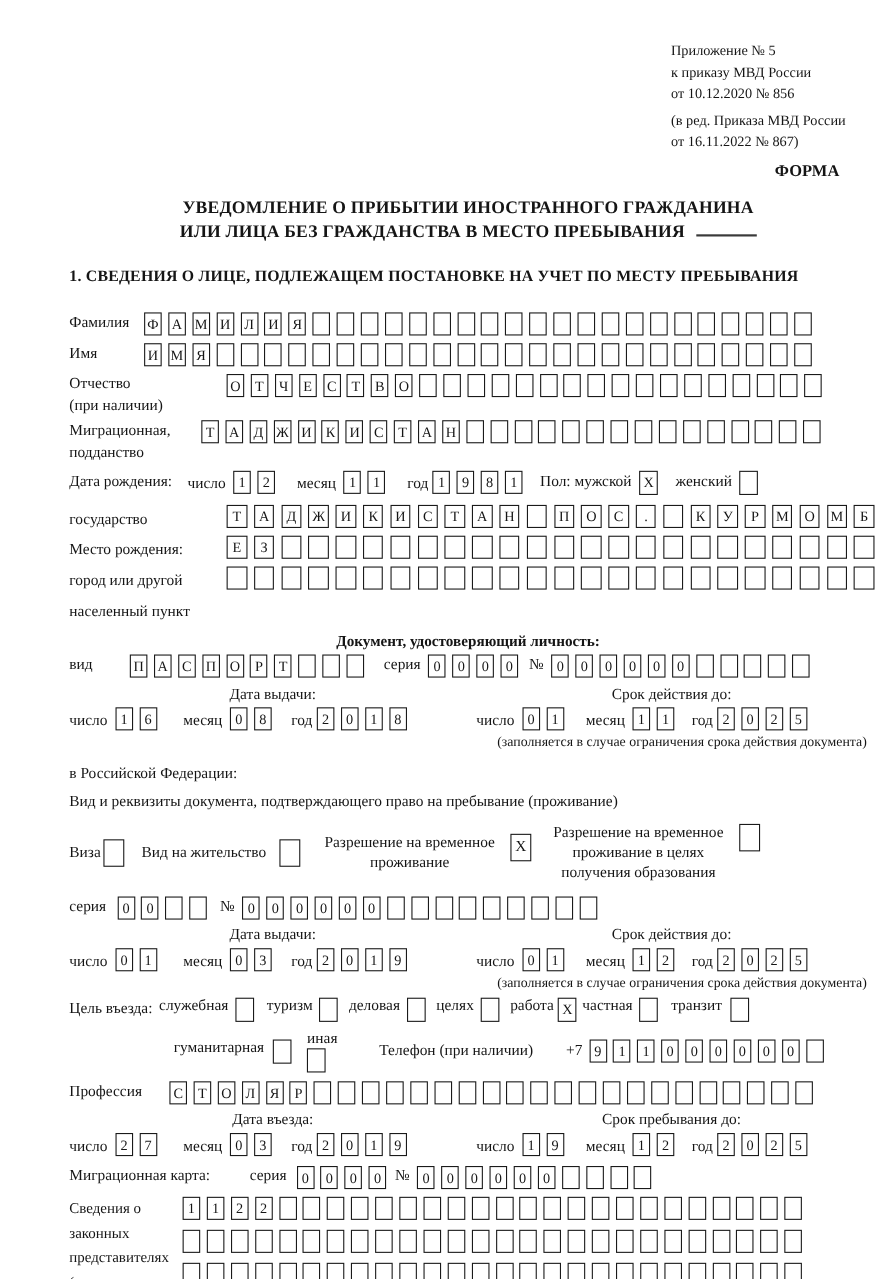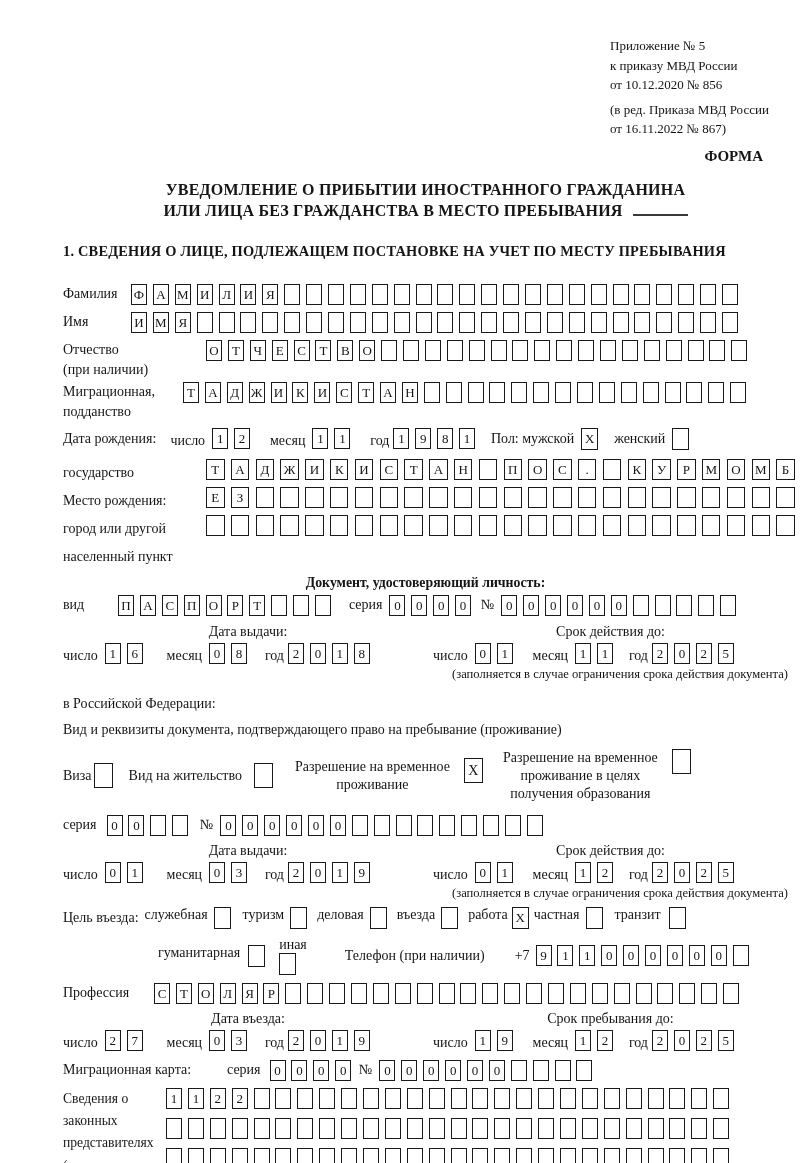--- a/index.html
+++ b/index.html
@@ -566,21 +566,21 @@
           <span class="cell"></span>
         </span>
       </span>
     <span class="pair" style="margin-right:10px;">
         <span class="dl" style="margin-right:6px;">деловая</span>
         <span class="boxes chk-sm">
           <span class="cell"></span>
         </span>
       </span>
     <span class="pair" style="margin-right:10px;">
-        <span class="dl" style="margin-right:6px;">въезда</span>
+        <span class="dl" style="margin-right:6px;">целях</span>
         <span class="boxes chk-sm">
           <span class="cell"></span>
         </span>
       </span>
     <span class="pair" style="margin-right:5px;">
         <span class="dl" style="margin-right:4px;">работа</span>
         <span class="boxes chk-sm">
           <span class="cell">X</span>
         </span>
       </span>

